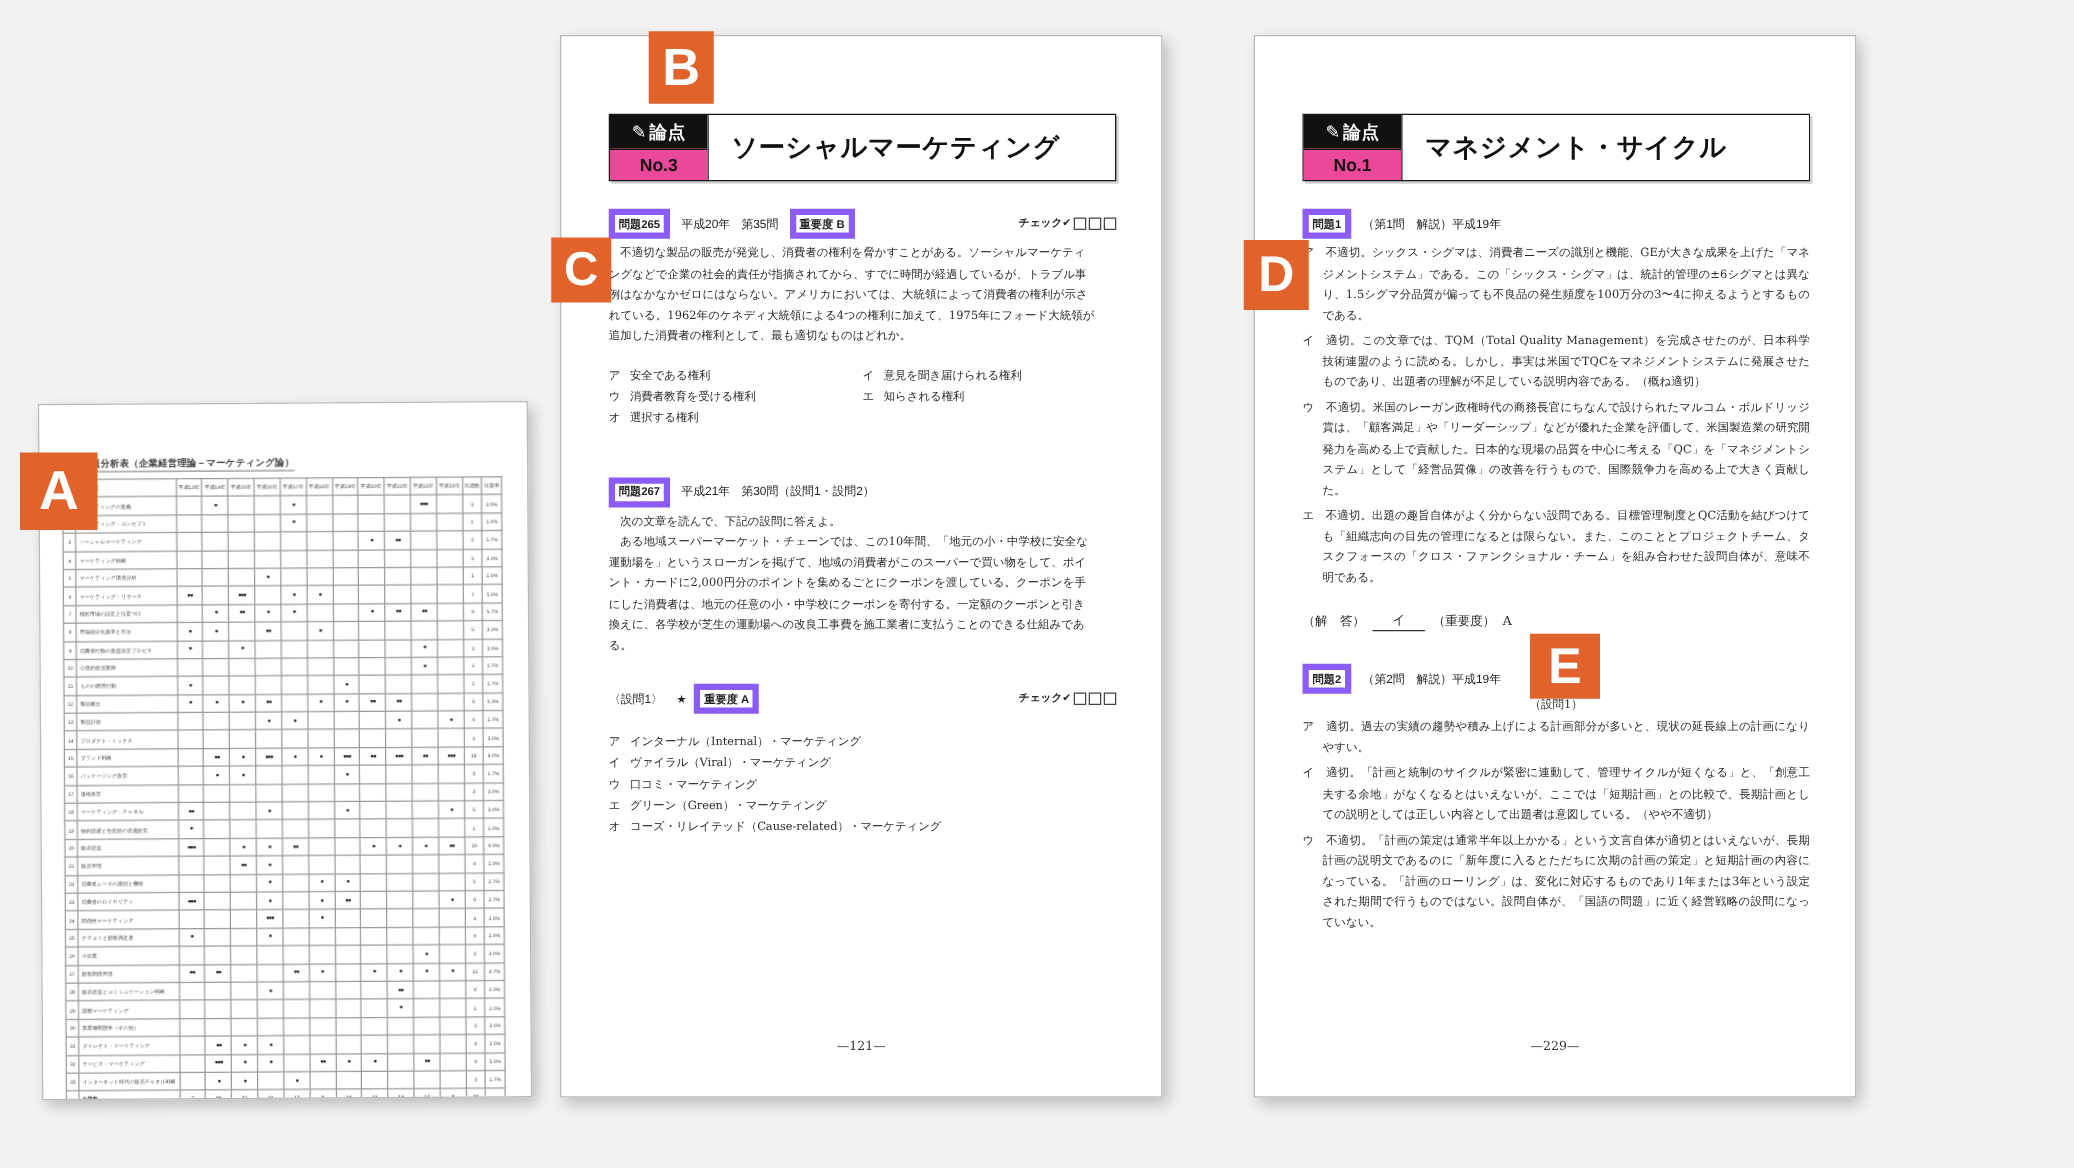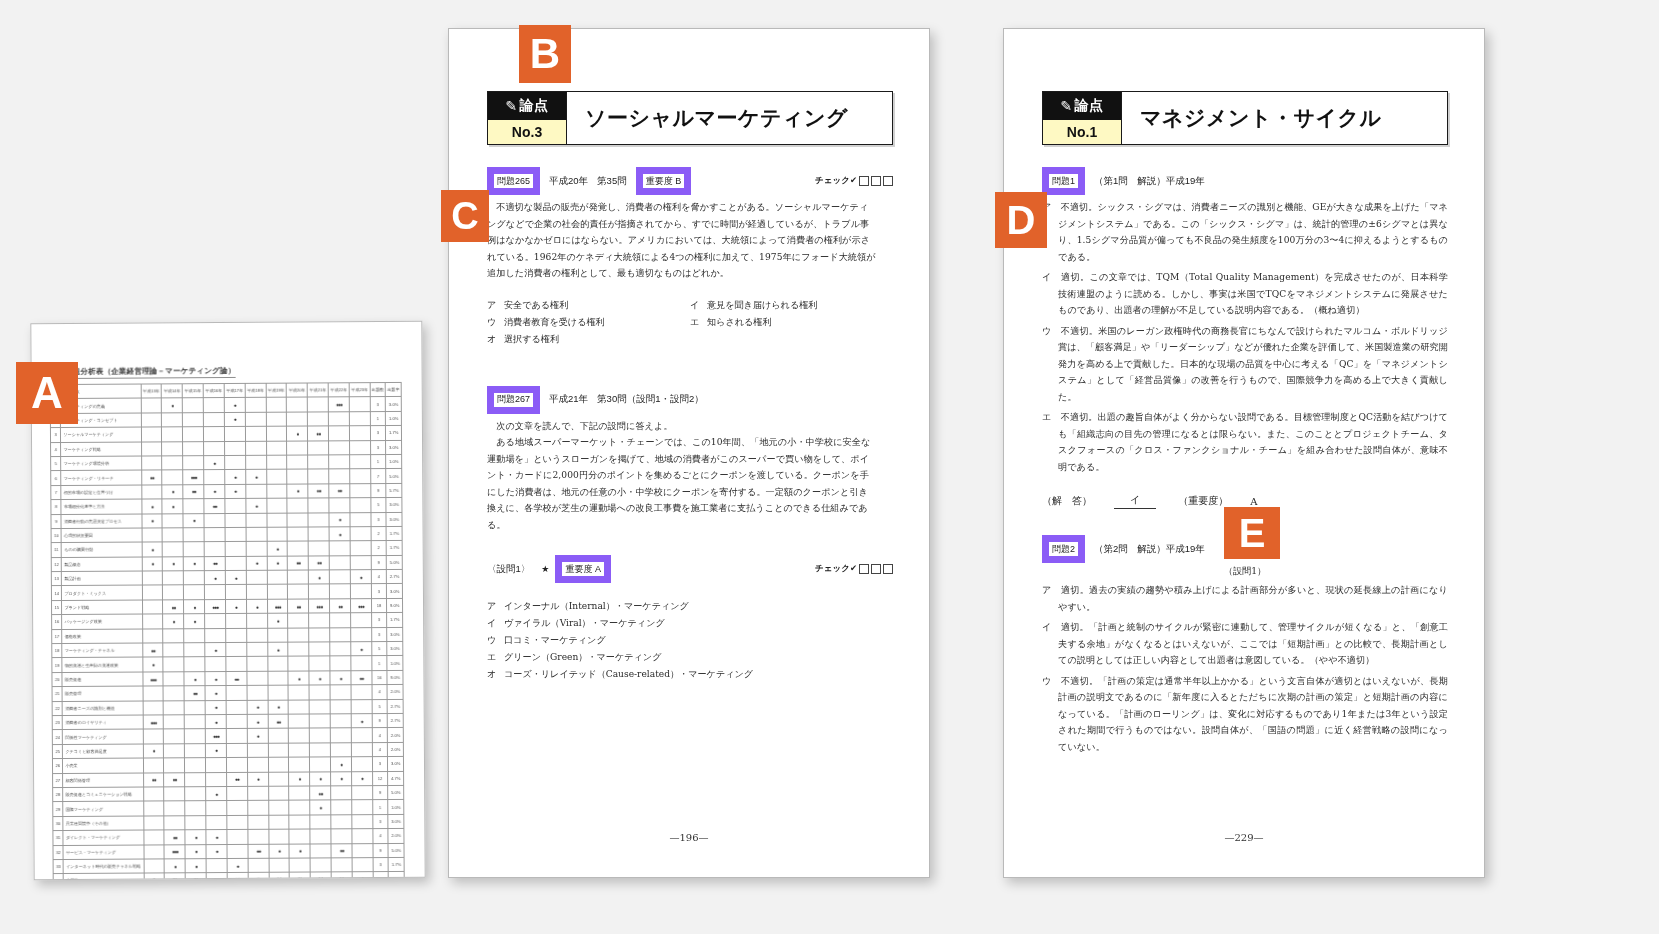--- a/index.html
+++ b/index.html
@@ -70,50 +70,50 @@
   
   .ronten{display:flex;border:1px solid #1a1a1a;height:54px;box-sizing:border-box;
           box-shadow:2px 2px 0 rgba(0,0,0,.18);}
   .ronten-left{width:78px;flex:none;display:flex;flex-direction:column;}
   .ronten-lbl{
     background:#111;color:#fff;height:27px;display:flex;align-items:center;
     justify-content:center;font-size:14px;font-weight:bold;letter-spacing:.5px;
   }
   .pen-icon{display:inline-block;margin-right:2px;}
   .ronten-no{
-    background:#fef9c3;color:#111;flex:1;display:flex;align-items:center;
+    background:#ec4899;color:#111;flex:1;display:flex;align-items:center;
     justify-content:center;font-size:14px;font-weight:bold;border-top:1px solid #111;
   }
   .ronten-title{
     flex:1;display:flex;align-items:center;padding-left:18px;
     font-size:21px;font-weight:bold;color:#111;letter-spacing:.5px;
     border-left:1px solid #1a1a1a;background:#fff;
   }
 
   
   .qmeta{display:flex;align-items:center;margin-top:22px;font-size:9.5px;color:#222;}
-  .boxed{border:7px solid #8b5cf6;padding:.5px 3px;font-weight:normal;margin-right:9px;font-size:9px;}
+  .boxed{border:5px solid #8b5cf6;padding:.5px 3px;font-weight:bold;margin-right:9px;font-size:9px;}
   .qmeta .sp{margin-right:9px;}
   .check{margin-left:auto;display:flex;align-items:center;gap:2px;font-size:8.5px;font-weight:bold;}
   .chkbox{width:8px;height:8px;border:1px solid #444;display:inline-block;}
 
   
   .para{
     font-size:9.1px;line-height:16.5px;color:#2a2a2a;margin-top:4px;
     text-align:justify;letter-spacing:.1px;
     font-family:"DejaVu Serif","Liberation Serif",serif;
   }
   .choices{margin-top:15px;font-size:9.1px;line-height:17px;color:#2a2a2a;
            font-family:"DejaVu Serif","Liberation Serif",serif;}
   .chrow{display:flex;}
   .chcell{width:50%;display:flex;}
   .chmark{width:17px;flex:none;}
   .choices .one{display:flex;}
   .star{font-size:9px;margin:0 6px 0 2px;}
-  .ans-line{margin-top:18px;font-size:10px;display:flex;align-items:center;gap:22px;
+  .ans-line{margin-top:18px;font-size:10px;display:flex;align-items:center;gap:6px;
             font-family:"DejaVu Serif","Liberation Serif",serif;color:#222;}
   .ans-val{border-bottom:1px solid #333;padding:0 16px 1px 16px;}
   .folio{position:absolute;left:0;right:0;bottom:34px;text-align:center;
          font-size:10px;color:#333;font-family:"DejaVu Serif","Liberation Serif",serif;}
   .hang{padding-left:16px;text-indent:-16px;}
   .subq{font-size:9.2px;margin-top:2px;font-family:"DejaVu Serif","Liberation Serif",serif;color:#2a2a2a;text-align:center;}
   
   .scan{filter:blur(.25px);}
 </style>
 </head>
@@ -833,21 +833,21 @@
           <div class="one">
             <span class="chmark">エ</span>
             <span>グリーン（Green）・マーケティング</span>
           </div>
           <div class="one">
             <span class="chmark">オ</span>
             <span>コーズ・リレイテッド（Cause-related）・マーケティング</span>
           </div>
         </div>
 
-      <div class="folio scan">—196—</div>
+      <div class="folio scan">—121—</div>
     </div>
   </div>
 
   <div class="sheet" id="pageD">
     <div class="book-inner">
 
       <div class="ronten">
         <div class="ronten-left">
           <div class="ronten-lbl">
             <span class="pen-icon">✎</span>

